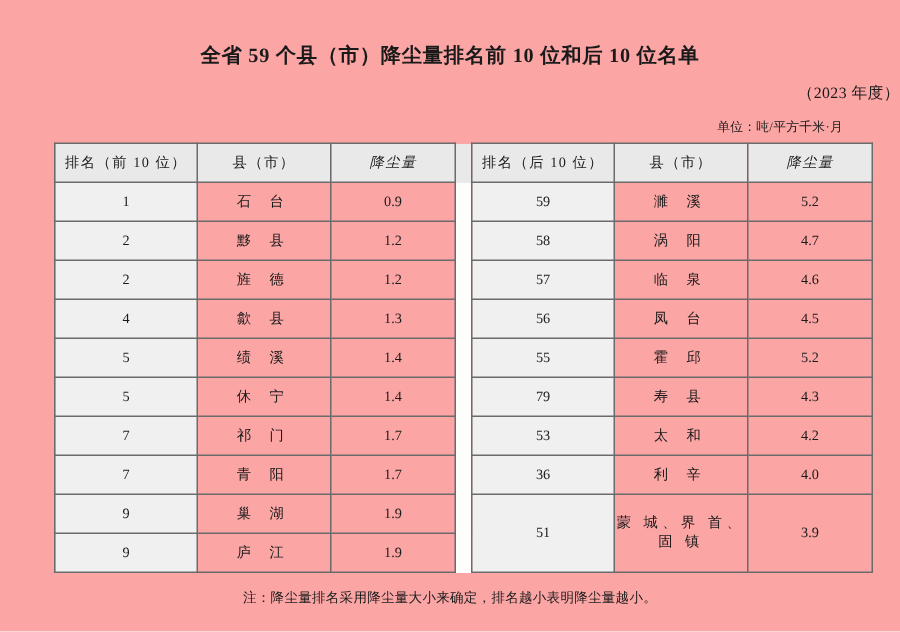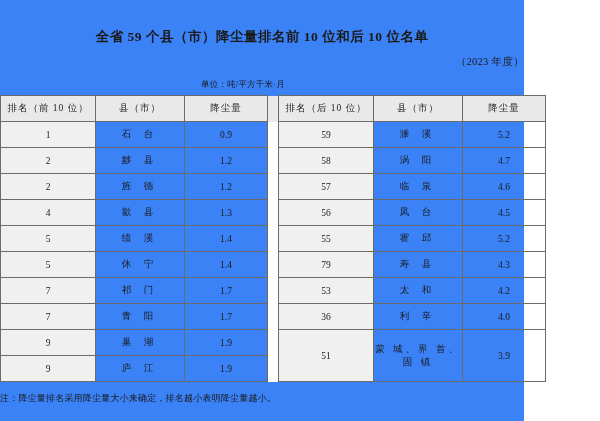--- a/index.html
+++ b/index.html
@@ -11,39 +11,39 @@
     width: 600px;
     height: 421px;
     font-family: "Liberation Serif", "DejaVu Serif", serif;
     color: #1a1a1a;
     position: relative;
     overflow: hidden;
   }
   .page {
     position: absolute;
     left: 0; top: 0;
-    width: 524px;
+    width: 600px;
     height: 421px;
-    background: #3b82f6;
+    background: #fca5a5;
   }
   .title {
     text-align: center;
     font-size: 13.5px;
     font-weight: bold;
     letter-spacing: 0.5px;
     margin-top: 28px;
   }
   .subtitle {
     text-align: right;
     font-size: 10.5px;
     margin-top: 9px;
     letter-spacing: 0.3px;
   }
   .unit-line {
-    text-align: center;
+    text-align: right;
     font-size: 8.5px;
     margin-top: 10px;
     padding-right: 38px;
     letter-spacing: 0.2px;
   }
   .table-wrap {
     margin: 4px auto 0 auto;
     width: 528px;
   }
   table.rank {
@@ -60,39 +60,40 @@
     font-weight: normal;
     padding: 0;
   }
   table.rank thead td {
     background: #e9e9ea;
     font-size: 9.5px;
     letter-spacing: 1px;
   }
   .c-rank { width: 94px; }
   .c-county { width: 88px; }
-  .c-dust { width: 82px; }
+  .c-dust { width: 82px; font-style: italic; }
   .gap-col {
     width: 10px;
     border: none !important;
     background: #fdfdfc;
   }
   .county-name {
     letter-spacing: 5px;
     padding-left: 5px;
   }
   .county-two-line {
     line-height: 1.35;
     letter-spacing: 3px;
     font-size: 9.5px;
   }
   .note {
     margin-top: 10px;
     font-size: 9px;
     letter-spacing: 0.2px;
+    text-align: center;
   }
   .shade {
     background: #f0f0f1;
   }
 </style>
 </head>
 <body>
 
 <div class="page">
 

